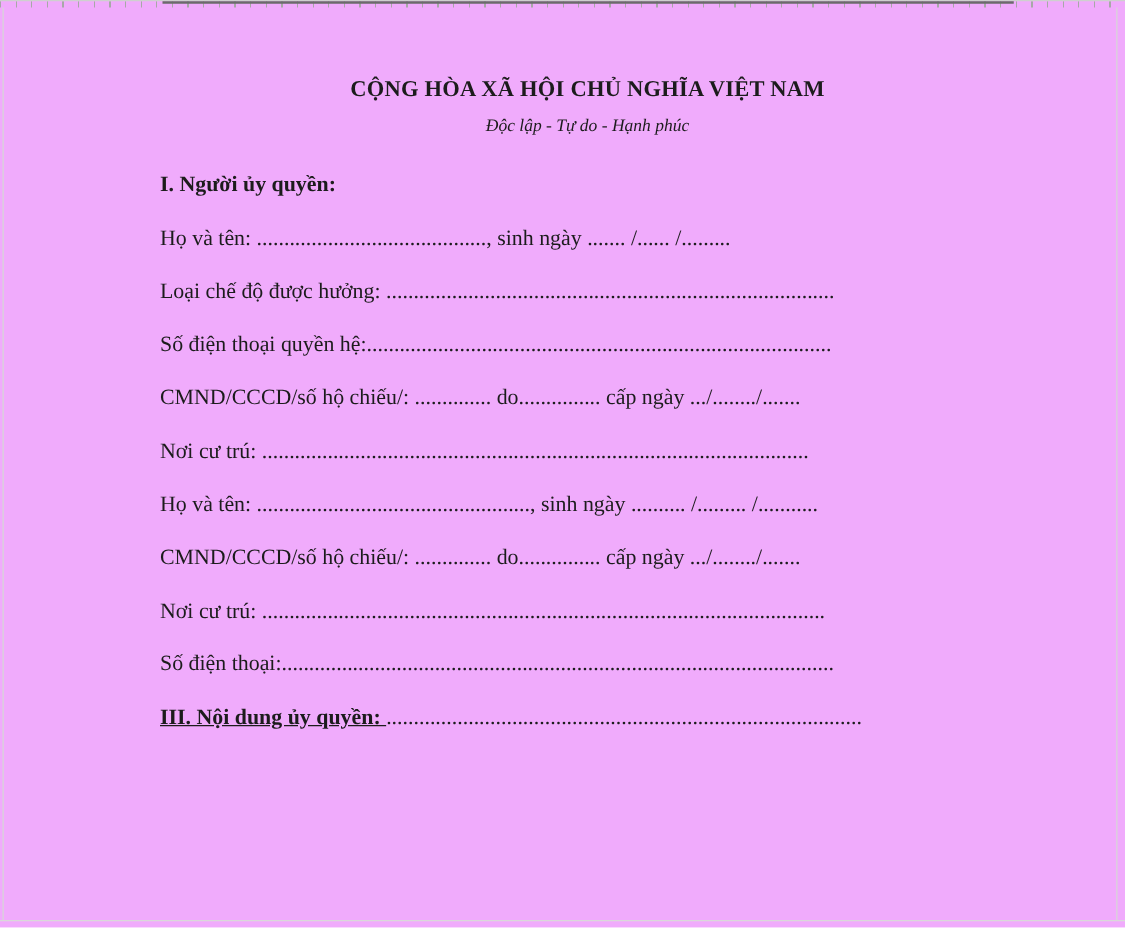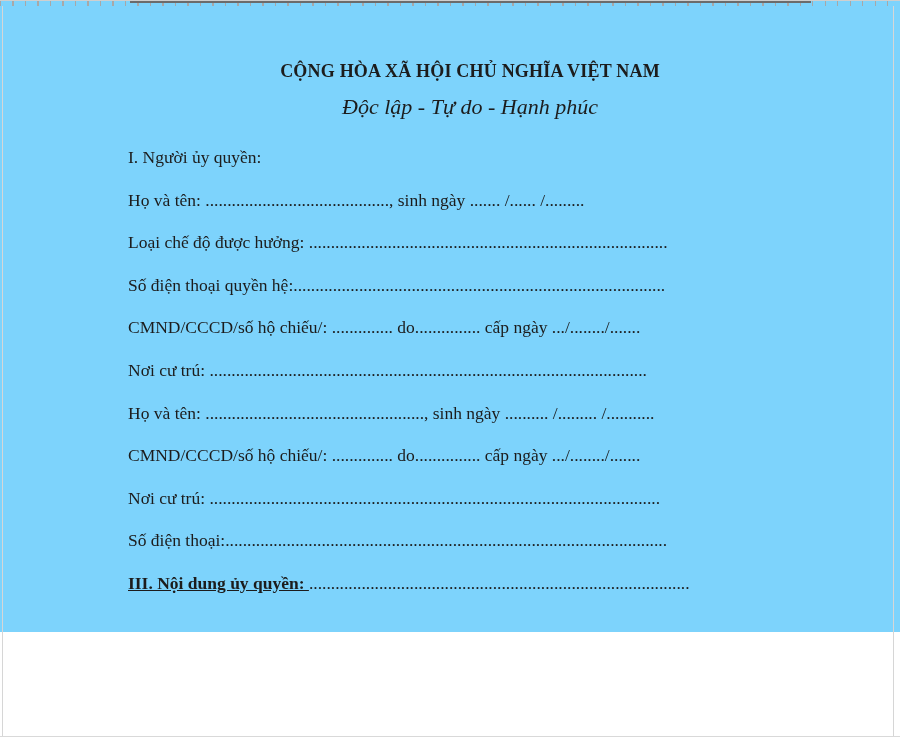--- a/index.html
+++ b/index.html
@@ -4,21 +4,21 @@
 <style>
   * { box-sizing: border-box; }
   html, body {
     margin: 0; padding: 0;
     width: 900px; height: 742px;
     background: #ffffff;
     overflow: hidden;
     font-family: "Liberation Serif", "DejaVu Serif", serif;
     color: #1c1c1c;
   }
-  .stage { position: relative; width: 900px; height: 632px; background: #7dd3fc; }
+  .stage { position: relative; width: 900px; height: 742px; background: #f0abfc; }
 
   
   .ruler {
     position: absolute; top: 0; left: 0;
     width: 900px; height: 6px;
     background-image: repeating-linear-gradient(
       to right, #a8a8a8 0px, #a8a8a8 1px, transparent 1px, transparent 12.5px);
     border-top: 1px solid #cfcfcf;
   }
   .ruler-active-segment {
@@ -39,38 +39,38 @@
   .national-header {
     margin: 61px 0 0 0;
     text-align: center;
     font-size: 18px; font-weight: bold;
     letter-spacing: 0.2px;
     white-space: nowrap;
   }
   .motto {
     margin: 12px 0 0 0;
     text-align: center;
-    font-size: 22px; font-style: italic;
+    font-size: 14px; font-style: italic;
     white-space: nowrap;
   }
   .doc-title {
     margin: 25px 0 0 0;
     text-align: center;
     font-size: 25px; font-weight: bold;
     letter-spacing: 0.3px;
     white-space: nowrap;
   }
   .body-lines { margin-top: 16px; font-size: 17.5px; }
   .body-lines p {
     margin: 0;
     line-height: 42.6px;
     white-space: nowrap;
     overflow: hidden;
   }
-  .body-lines p.sect { font-weight: normal; }
+  .body-lines p.sect { font-weight: bold; }
   .closing .label { font-weight: bold; text-decoration: underline; }
   .closing .dots  { font-weight: normal; }
 </style>
 </head>
 <body>
 
 <div class="stage">
 
   <div class="ruler">
     <div class="ruler-active-segment"></div>

